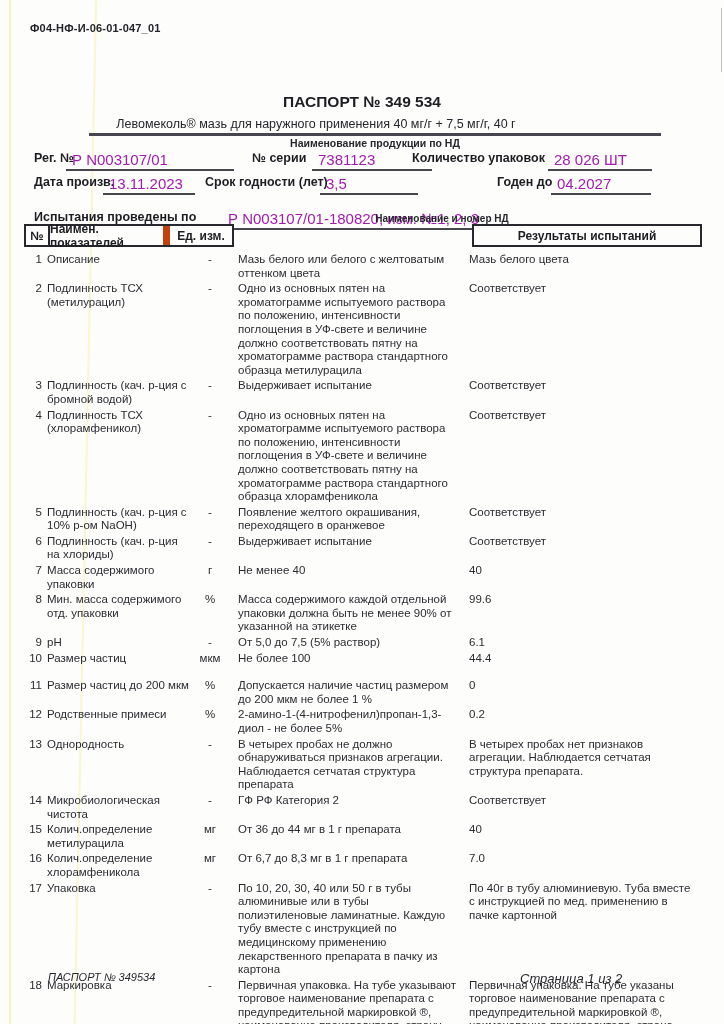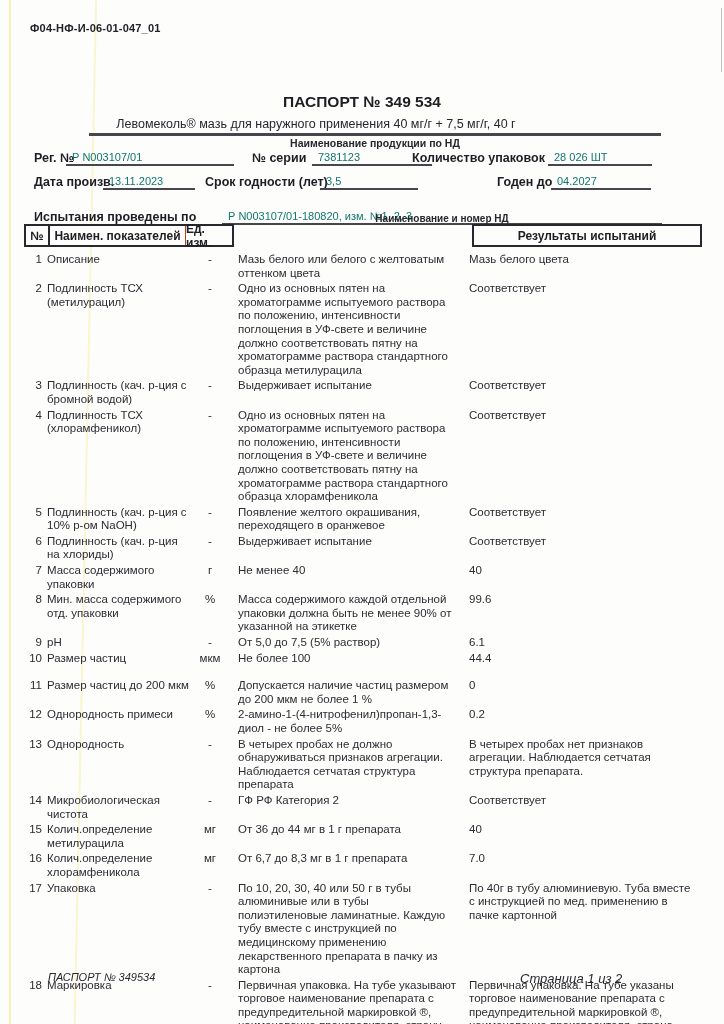--- a/index.html
+++ b/index.html
@@ -45,42 +45,42 @@
     position: absolute; left: 89px; top: 133px; width: 572px; height: 3px;
     background: #46464c;
   }
   .subtitle-caption {
     position: absolute; left: 0; top: 137px; width: 750px;
     text-align: center; font-size: 10.5px; font-weight: bold; color: #26262e;
   }
   .field-row { position: absolute; left: 0; width: 724px; height: 20px; padding-left: 48px; }
   .f-label { position: absolute; font-size: 12.5px; font-weight: bold; color: #1d1d24; white-space: nowrap; }
   .f-value {
-    position: absolute; font-size: 11px; color: #0f766e; white-space: nowrap;
+    position: absolute; font-size: 15px; color: #a21caf; white-space: nowrap;
     border-bottom: 2px solid #46464c; padding: 0 4px 1px 6px;
   }
   .nd-caption {
     position: absolute; left: 222px; top: 213px; width: 440px;
     text-align: center; font-size: 10px; font-weight: bold; color: #26262e;
   }
   
   .thead { position: absolute; top: 224px; left: 0; width: 724px; height: 23px; }
   .th-box {
     position: absolute; top: 0; height: 23px;
     border: 2px solid #27272e;
     display: flex; align-items: center;
     font-size: 12px; font-weight: bold; color: #1d1d24;
     background: #fdfdfb;
   }
   .th-box.group { left: 24px; width: 210px; }
   .th-box.norm { left: 238px; width: 229px; justify-content: center; }
   .th-box.result { left: 472px; width: 230px; justify-content: center; }
   .th-cell { height: 100%; display: flex; align-items: center; justify-content: center; }
   .th-cell.num { width: 24px; border-right: 2px solid #27272e; }
-  .th-cell.name { width: 136px; border-right: 1px solid #c2410c; }
+  .th-cell.name { width: 120px; border-right: 7px solid #c2410c; }
   .th-cell.unit { flex: 1; }
   
   .tbody { position: absolute; top: 253px; left: 24px; width: 680px; }
   .t-row {
     display: grid;
     grid-template-columns: 18px 150px 42px 233px 233px;
     margin-bottom: 2px;
     font-size: 11.5px; line-height: 13.6px; color: #2b2b33;
   }
   .t-row:nth-of-type(10) { }
@@ -232,21 +232,21 @@
   <div class="t-row">
     <div class="c-num">11</div>
     <div class="c-name">Размер частиц до 200 мкм</div>
     <div class="c-unit">%</div>
     <div class="c-norm">Допускается наличие частиц размером до 200 мкм не более 1 %</div>
     <div class="c-result">0</div>
   </div>
 
   <div class="t-row">
     <div class="c-num">12</div>
-    <div class="c-name">Однородность примеси</div>
+    <div class="c-name">Родственные примеси</div>
     <div class="c-unit">%</div>
     <div class="c-norm">2-амино-1-(4-нитрофенил)пропан-1,3-диол - не более 5%</div>
     <div class="c-result">0.2</div>
   </div>
 
   <div class="t-row">
     <div class="c-num">13</div>
     <div class="c-name">Однородность</div>
     <div class="c-unit">-</div>
     <div class="c-norm">В четырех пробах не должно обнаруживаться признаков агрегации. Наблюдается сетчатая структура препарата</div>

